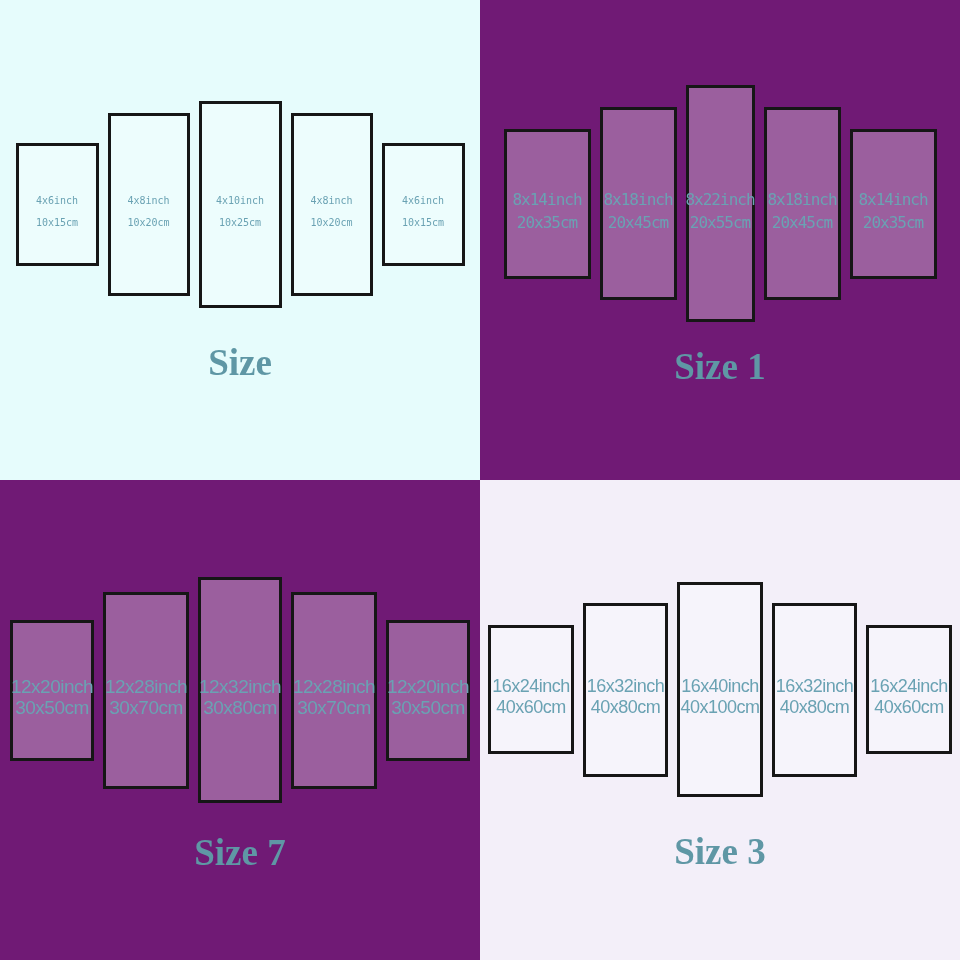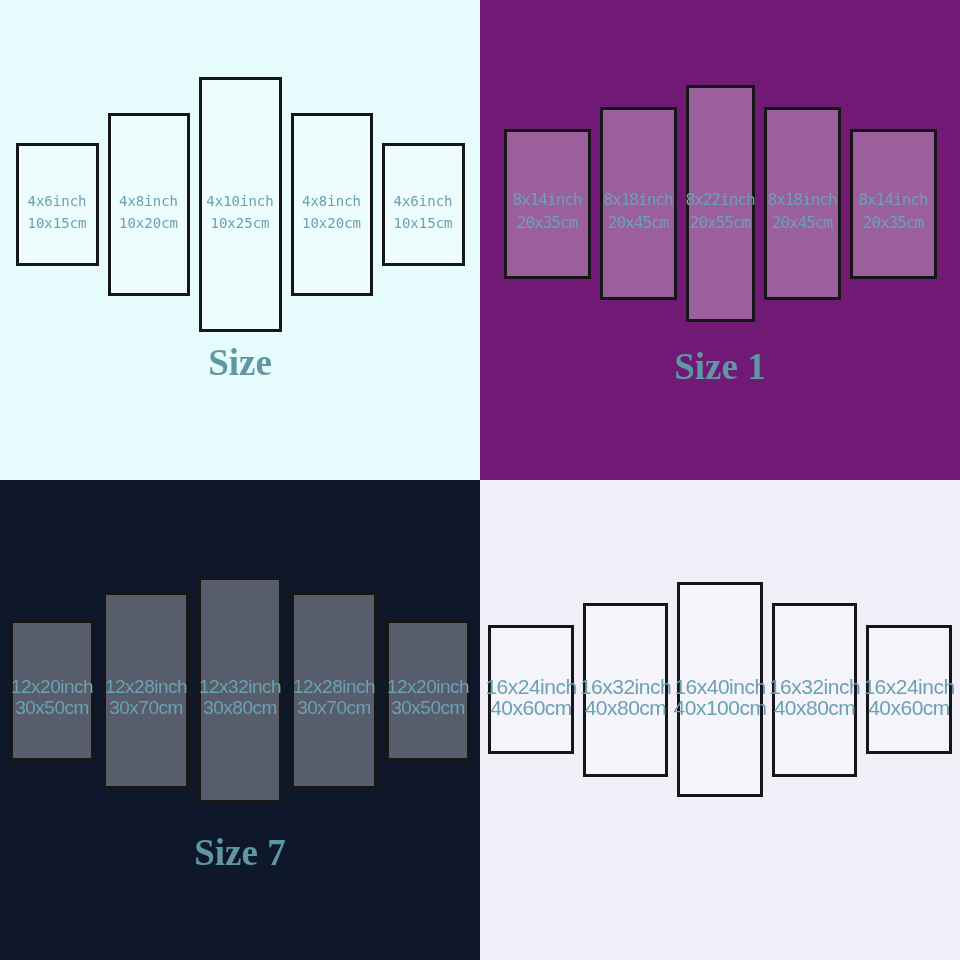--- a/index.html
+++ b/index.html
@@ -51,50 +51,50 @@
     color: #5f97a5;
     margin: 17px;
     text-align: center;
   }
 
   
   .q0 { background: #e6fcfc; }
   .q0 .panels-row { margin-top: 101px; height: 207px; }
   .q0 .p0, .q0 .p4 { width: 83px; height: 123px; }
   .q0 .p1, .q0 .p3 { width: 82px; height: 183px; }
-  .q0 .p2 { width: 83px; height: 255px; }
+  .q0 .p2 { width: 83px; height: 207px; }
   .q0 .title { margin-top: 34px; }
-  .q0 .panel-label { font-family: "DejaVu Sans Mono", monospace; font-size: 14px; line-height: 22px; }
+  .q0 .panel-label { font-family: "DejaVu Sans Mono", monospace; font-size: 10px; line-height: 22px; }
 
   
   .q1 { background: #701a75; }
   .q1 .panels-row { margin-top: 85px; height: 237px; }
   .q1 .p0, .q1 .p4 { width: 87px; height: 150px; }
   .q1 .p1, .q1 .p3 { width: 77px; height: 193px; }
   .q1 .p2 { width: 69px; height: 237px; }
   .q1 .title { margin-top: 24px; }
   .q1 .panel-label { font-family: "DejaVu Sans Mono", monospace; font-size: 16px; line-height: 23px; letter-spacing: -1px; }
 
   
-  .q2 { background: #0f172a; }
+  .q2 { background: #701a75; }
   .q2 .panels-row { margin-top: 97px; height: 226px; }
   .q2 .p0, .q2 .p4 { width: 84px; height: 141px; }
   .q2 .p1, .q2 .p3 { width: 86px; height: 197px; }
   .q2 .p2 { width: 84px; height: 226px; }
   .q2 .title { margin-top: 29px; }
   .q2 .panel-label { font-size: 19px; line-height: 21px; letter-spacing: -0.5px; }
 
   
   .q3 { background: #f3eff9; }
   .q3 .panels-row { margin-top: 102px; height: 215px; }
   .q3 .p0, .q3 .p4 { width: 86px; height: 129px; }
   .q3 .p1, .q3 .p3 { width: 85px; height: 174px; align-items: center; }
   .q3 .p2 { width: 86px; height: 215px; }
   .q3 .title { margin-top: 34px; }
-  .q3 .panel-label { font-size: 21px; line-height: 21px; letter-spacing: -0.5px; }
+  .q3 .panel-label { font-size: 18px; line-height: 21px; letter-spacing: -0.5px; }
 </style>
 </head>
 <body>
 
 <div class="size-chart">
 
   <section class="quadrant q0">
     <div class="panels-row">
       <div class="panel p0">
         <div class="panel-label">
@@ -228,15 +228,16 @@
           <div>40x80cm</div>
         </div>
       </div>
       <div class="panel p4">
         <div class="panel-label">
           <div>16x24inch</div>
           <div>40x60cm</div>
         </div>
       </div>
     </div>
+    <h2 class="title">Size 3</h2>
   </section>
 
 </div>
 
 </body></html>

